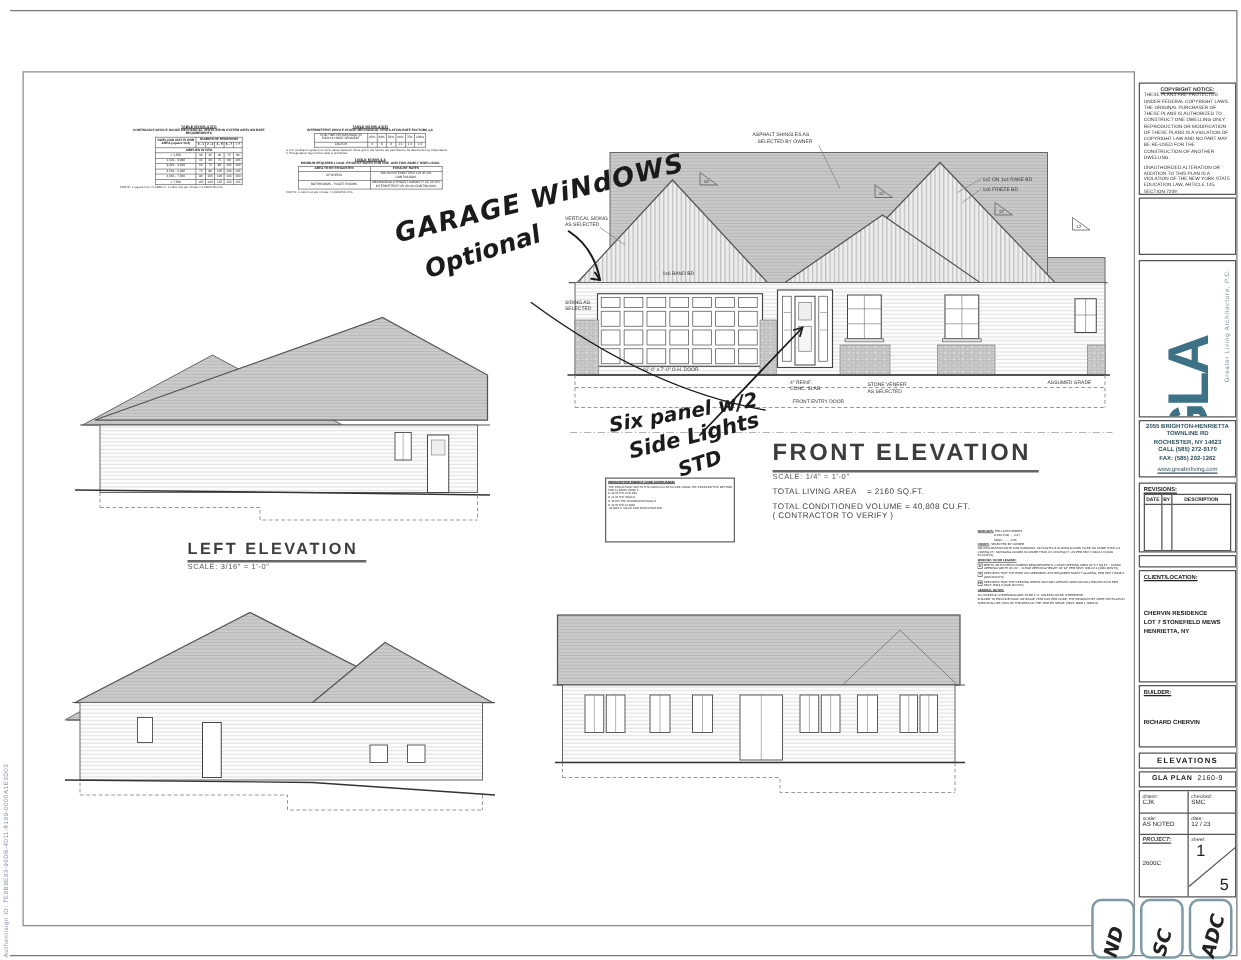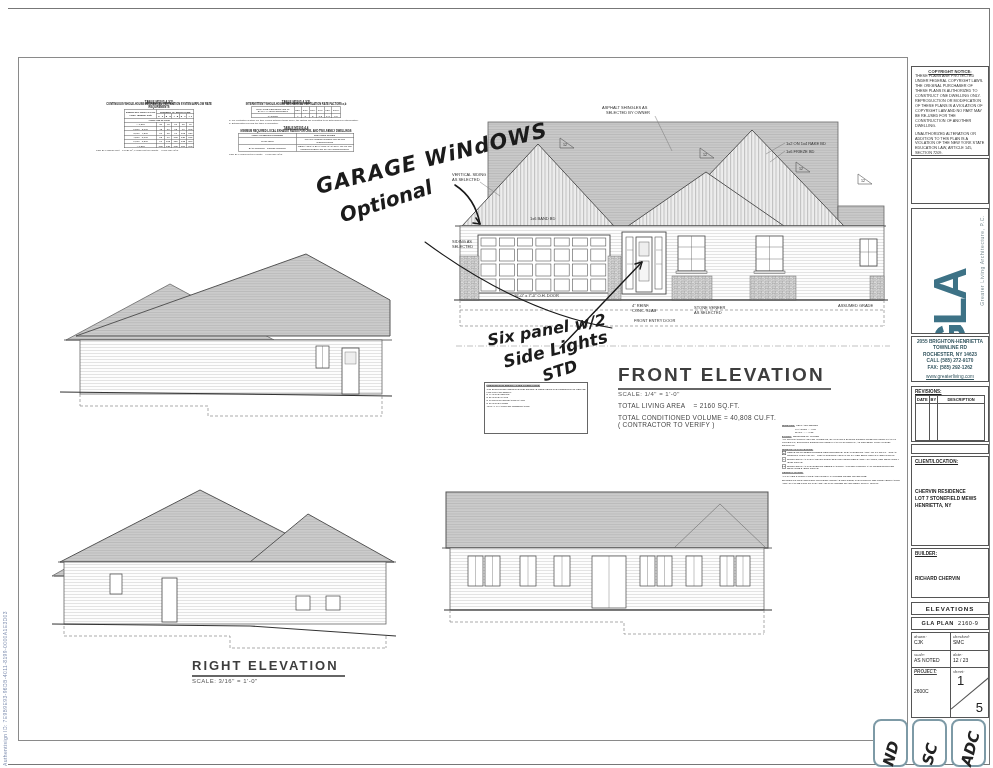--- a/index.html
+++ b/index.html
@@ -390,21 +390,21 @@
   <div class="abs hand gnote">
     <span class="l1">GARAGE WiNdOWS</span>
     <span class="l2">Optional</span>
   </div>
   <div class="abs hand spnote">
     <span class="l1">Six panel w/2</span>
     <span class="l2">Side Lights</span>
     <span class="l3">STD</span>
   </div>
 
-  <div class="abs elev-label front-label" style="left:618px;top:364px;width:220px;">
+  <div class="abs elev-label front-label" style="left:618px;top:352px;width:220px;">
     <span class="t">FRONT ELEVATION</span>
     <div class="s">SCALE:   1/4" = 1'-0"</div>
     <div class="row"><span>TOTAL LIVING AREA</span> &nbsp;&nbsp; <span>=  2160 SQ.FT.</span></div>
     <div class="row"><span>TOTAL CONDITIONED VOLUME  =</span> <span>40,808 CU.FT.</span><br><span>( CONTRACTOR TO VERIFY )</span></div>
   </div>
 
   <div class="abs energy">
     <div class="in half">
       <span class="et">PRESCRIPTIVE ENERGY CODE COMPLIANCE:</span>
       <div>
@@ -437,20 +437,24 @@
     <line x1="264.5" y1="106" x2="264.5" y2="128" stroke="#666" stroke-width="0.4"></line>
     <rect x="284" y="108" width="17" height="46" fill="#fff" stroke="#444" stroke-width="0.8"></rect>
     <rect x="287" y="112" width="11" height="12" fill="#eee" stroke="#666" stroke-width="0.4"></rect>
     <polyline points="2,152 180,154 334,156" fill="none" stroke="#333" stroke-width="1.1"></polyline>
     <g stroke="#888" stroke-width="0.7" stroke-dasharray="3,2" fill="none">
       <polyline points="22,166 150,166 150,176 324,176"></polyline>
       <line x1="22" y1="154" x2="22" y2="166"></line>
         <line x1="324" y1="156" x2="324" y2="176"></line>
     </g>
   </svg>
+  <div class="abs elev-label small-label" style="left:150px;top:430px;">
+    <span class="t">LEFT ELEVATION</span>
+    <div class="s">SCALE:  3/16" = 1'-0"</div>
+  </div>
 
   <svg class="abs" style="left:50px;top:478px;" width="348" height="180" viewBox="0 0 348 180">
     <defs>
       <pattern id="r-sid" width="4" height="3" patternUnits="userSpaceOnUse">
         <rect width="4" height="3" fill="#fdfdfd"></rect>
           <line x1="0" y1="2.5" x2="4" y2="2.5" stroke="#c9c9c9" stroke-width="0.5"></line>
       </pattern>
       <pattern id="r-roof" width="6" height="2.6" patternUnits="userSpaceOnUse">
         <rect width="6" height="2.6" fill="#cbcbcb"></rect>
           <line x1="0" y1="2.2" x2="6" y2="2.2" stroke="#ababab" stroke-width="0.5"></line>
@@ -466,24 +470,20 @@
     <rect x="112" y="100" width="15" height="44" fill="#fff" stroke="#444" stroke-width="0.8"></rect>
     <rect x="246" y="118" width="14" height="14" fill="#fff" stroke="#444" stroke-width="0.7"></rect>
     <rect x="276" y="118" width="14" height="14" fill="#fff" stroke="#444" stroke-width="0.7"></rect>
     <polyline points="2,146 200,148 346,158" fill="none" stroke="#333" stroke-width="1.1"></polyline>
     <g stroke="#888" stroke-width="0.7" stroke-dasharray="3,2" fill="none">
       <polyline points="14,158 180,158 180,170 336,170"></polyline>
       <line x1="14" y1="148" x2="14" y2="158"></line>
         <line x1="336" y1="158" x2="336" y2="170"></line>
     </g>
   </svg>
-  <div class="abs elev-label small-label" style="left:192px;top:656px;">
-    <span class="t">RIGHT ELEVATION</span>
-    <div class="s">SCALE:  3/16" = 1'-0"</div>
-  </div>
 
   <svg class="abs" style="left:424px;top:478px;" width="362" height="180" viewBox="0 0 362 180">
     <defs>
       <pattern id="b-sid" width="4" height="3" patternUnits="userSpaceOnUse">
         <rect width="4" height="3" fill="#fdfdfd"></rect>
           <line x1="0" y1="2.5" x2="4" y2="2.5" stroke="#c9c9c9" stroke-width="0.5"></line>
       </pattern>
       <pattern id="b-roof" width="6" height="2.6" patternUnits="userSpaceOnUse">
         <rect width="6" height="2.6" fill="#cbcbcb"></rect>
           <line x1="0" y1="2.2" x2="6" y2="2.2" stroke="#ababab" stroke-width="0.5"></line>

